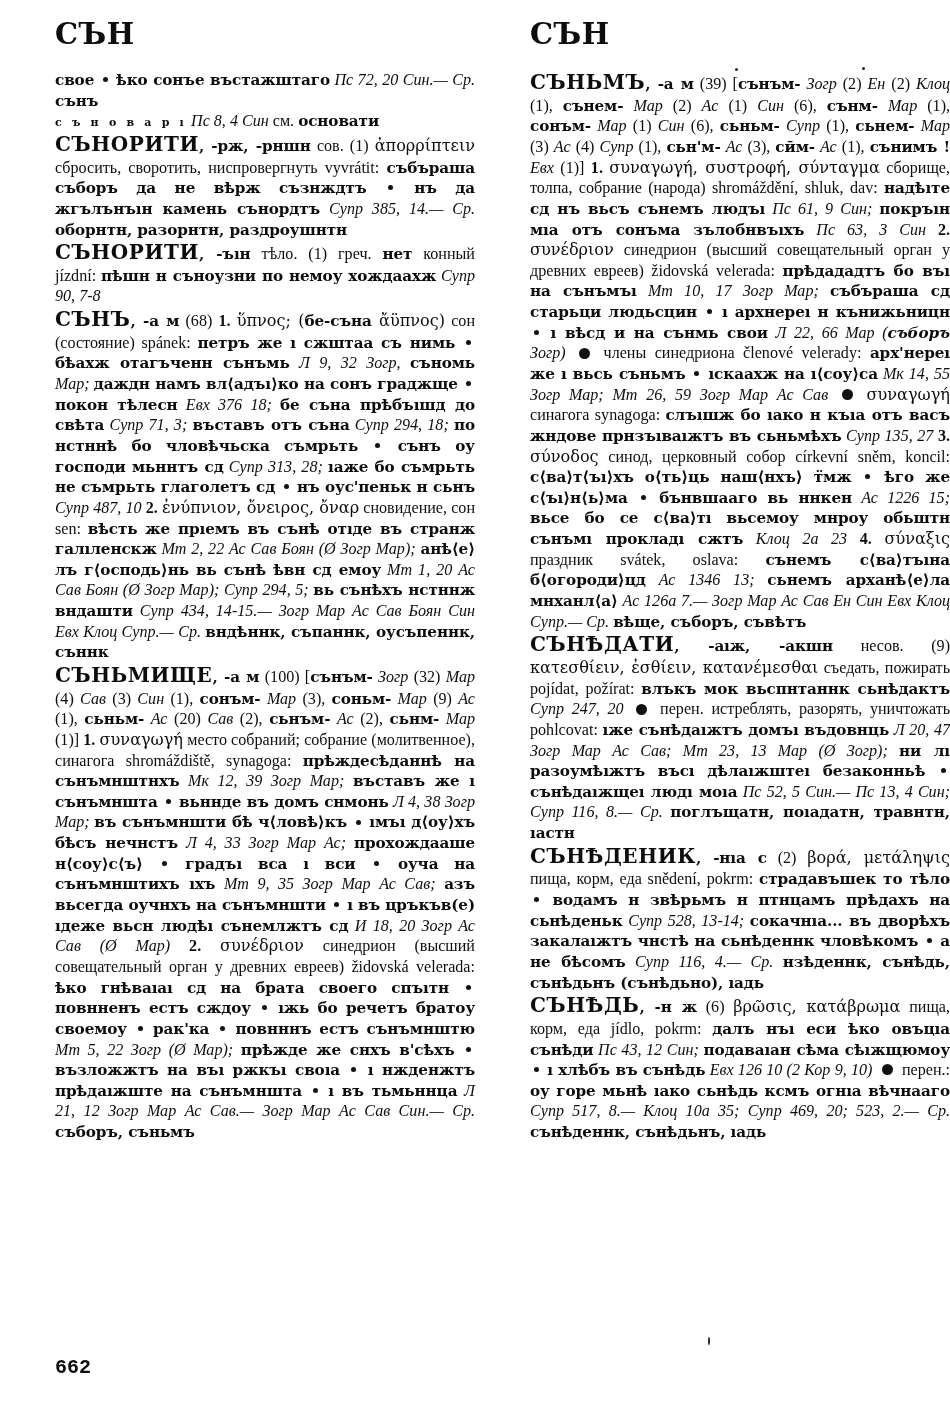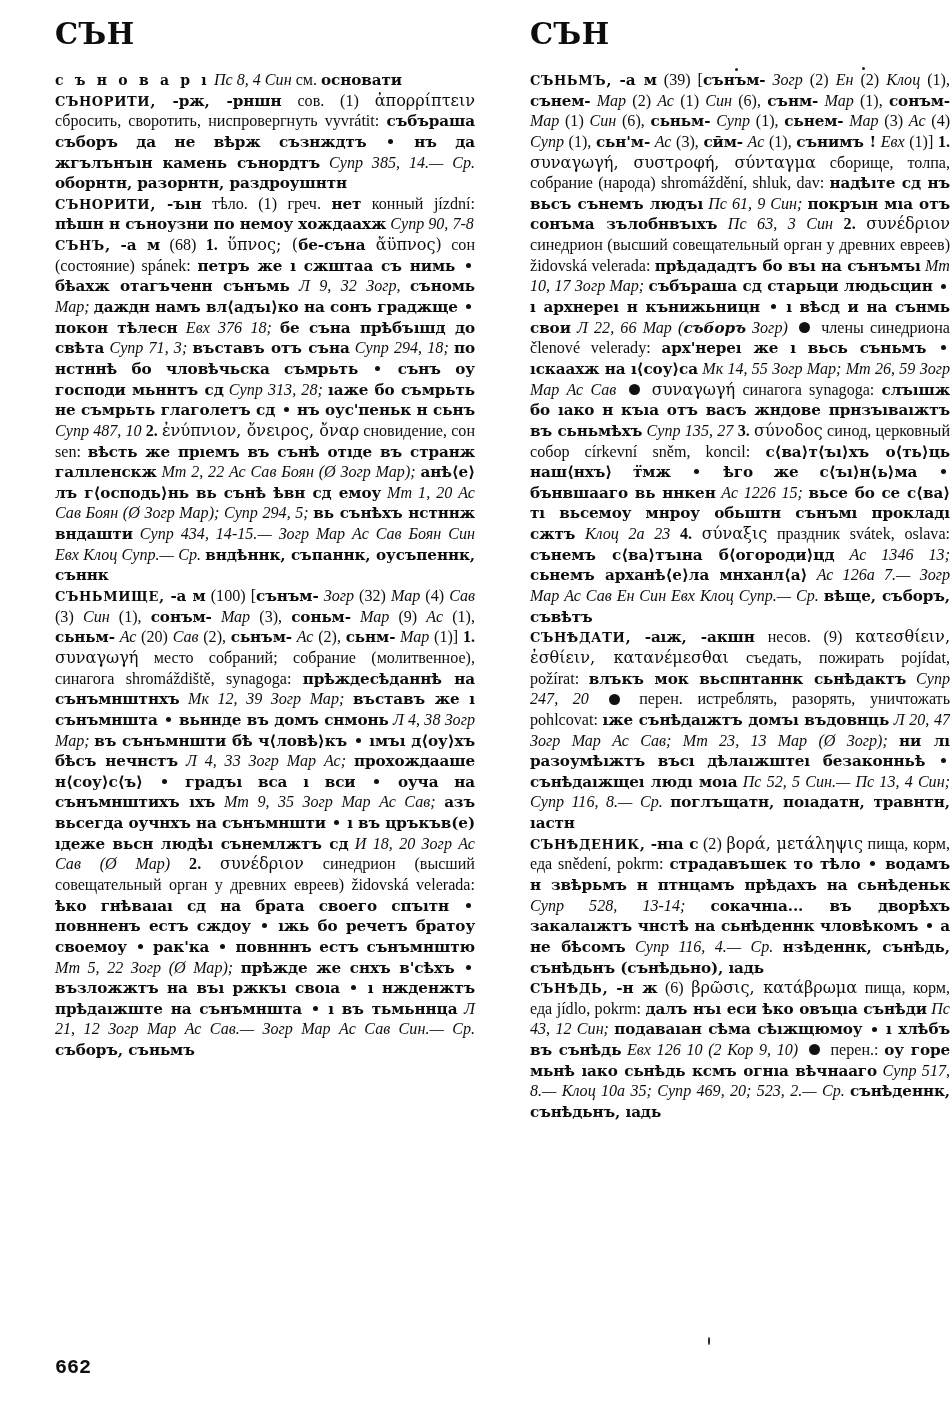--- a/index.html
+++ b/index.html
@@ -60,21 +60,21 @@
   }
   .xref {
     margin: 0;
     text-indent: 28px;
   }
 
   
   .hw {
     font-family: "DejaVu Serif", "Liberation Serif", serif;
     font-weight: bold;
-    font-size: 13px;
+    font-size: 20px;
     letter-spacing: 0.6px;
   }
   
   .ocs {
     font-family: "DejaVu Serif", "Liberation Serif", serif;
     font-weight: bold;
     font-size: 15.2px;
     letter-spacing: -0.1px;
   }
   
@@ -84,21 +84,21 @@
   
   .it { }
   
   .gr { font-family: "DejaVu Serif", "Liberation Serif", serif; }
   
   .num { font-weight: bold; }
   
   .spaced {
     font-family: "DejaVu Serif", "Liberation Serif", serif;
     font-weight: bold;
-    font-size: 14px;
+    font-size: 11px;
     letter-spacing: 3.2px;
   }
   .bullet {
     display: inline-block;
     width: 5px; height: 5px;
     border-radius: 50%;
     background: #111;
     vertical-align: 0.18em;
     margin: 0 4px;
   }
@@ -127,20 +127,21 @@
 </head>
 <body>
 
 <div class="page">
 
   <div class="running-head" id="rh-left">СЪН</div>
   <div class="running-head" id="rh-right">СЪН</div>
 
   <div class="col" id="col-left">
 
+    <p class="cont"><span class="ocs">свое</span> <span class="bullet"></span> <span class="ocs">ѣко сонъе въстажштаго</span> <span class="src">Пс 72, 20 Син.</span><span class="src">—</span> <span class="src">Ср.</span> <span class="ocs">сънъ</span></p>
 
     <p class="xref"><span class="spaced">с ъ н о в а р ı</span> <span class="src">Пс 8, 4 Син</span> <span class="it">см.</span> <span class="ocs">основати</span></p>
 
     <p class="entry"><span class="hw">СЪНОРИТИ</span><span class="ocs">, -рж, -рншн</span> <span class="it">сов.</span> (1) <span class="gr">ἀπορρίπτειν</span> сбросить, своротить, ниспровергнуть vyvrátit: <span class="ocs">събъраша съборъ да не вѣрж съзнждтъ</span> <span class="bullet"></span> <span class="ocs">нъ да жгълънъıн камень сънордтъ</span> <span class="src">Супр 385, 14.</span><span class="src">— Ср.</span> <span class="ocs">оборнтн, разорнтн, раздроушнтн</span></p>
 
     <p class="entry"><span class="hw">СЪНОРИТИ</span><span class="ocs">, -ъıн</span> <span class="it">тѣло.</span> (1) <span class="it">греч.</span> <span class="ocs">нет</span> конный jízdní: <span class="ocs">пѣшн н съноузни по немоу хождаахж</span> <span class="src">Супр 90, 7-8</span></p>
 
     <p class="entry"><span class="hw">СЪНЪ</span><span class="ocs">, -а м</span> (68) <span class="num">1.</span> <span class="gr">ὕπνος; (<span class="ocs">бе-съна</span> ἄϋπνος)</span> сон (<span class="it">состояние</span>) spánek: <span class="ocs">петръ же ı сжштаа съ нимь</span> <span class="bullet"></span> <span class="ocs">бѣахж отагъченн сънъмь</span> <span class="src">Л 9, 32 Зогр,</span> <span class="ocs">съномь</span> <span class="src">Мар;</span> <span class="ocs">даждн намъ вл⟨адъı⟩ко на сонъ граджще</span> <span class="bullet"></span> <span class="ocs">покон тѣлесн</span> <span class="src">Евх 376 18;</span> <span class="ocs">бе съна прѣбъıшд до свѣта</span> <span class="src">Супр 71, 3;</span> <span class="ocs">въставъ отъ съна</span> <span class="src">Супр 294, 18;</span> <span class="ocs">по нстннѣ бо чловѣчьска съмрьть</span> <span class="bullet"></span> <span class="ocs">сънъ оу господи мьннтъ сд</span> <span class="src">Супр 313, 28;</span> <span class="ocs">ıаже бо съмрьть не съмрьть глаголетъ сд</span> <span class="bullet"></span> <span class="ocs">нъ оус'пеньк н сьнъ</span> <span class="src">Супр 487, 10</span> <span class="num">2.</span> <span class="gr">ἐνύπνιον, ὄνειρος, ὄναρ</span> сновидение, сон sen: <span class="ocs">вѣсть же прıемъ въ сънѣ отıде въ странж галıленскж</span> <span class="src">Мт 2, 22 Ас Сав Боян (Ø Зогр Мар);</span> <span class="ocs">анѣ⟨е⟩лъ г⟨осподь⟩нь вь сънѣ ѣвн сд емоу</span> <span class="src">Мт 1, 20 Ас Сав Боян (Ø Зогр Мар); Супр 294, 5;</span> <span class="ocs">вь сънѣхъ нстннж вндашти</span> <span class="src">Супр 434, 14-15.—</span> <span class="src">Зогр Мар Ас Сав Боян Син Евх Клоц Супр.— Ср.</span> <span class="ocs">вндѣннк, съпаннк, оусъпеннк, съннк</span></p>
 
 

